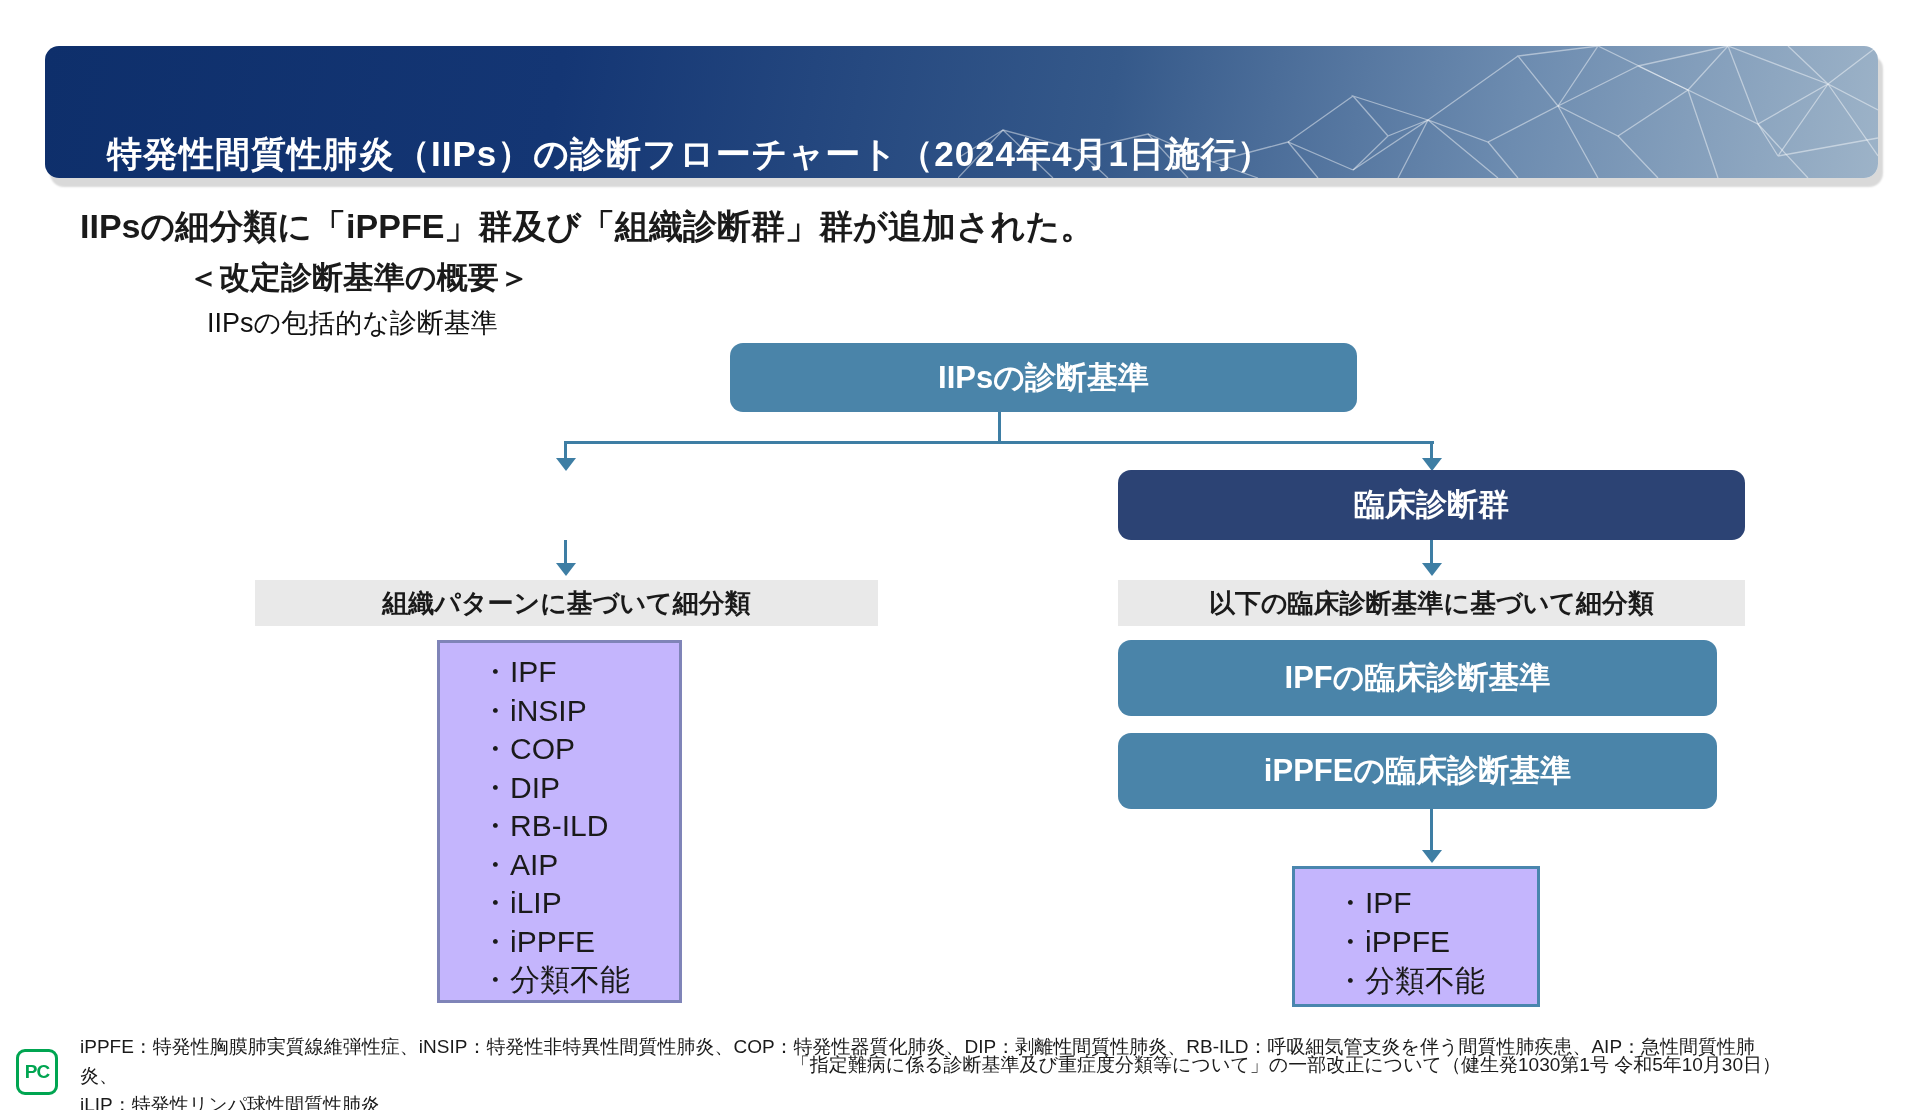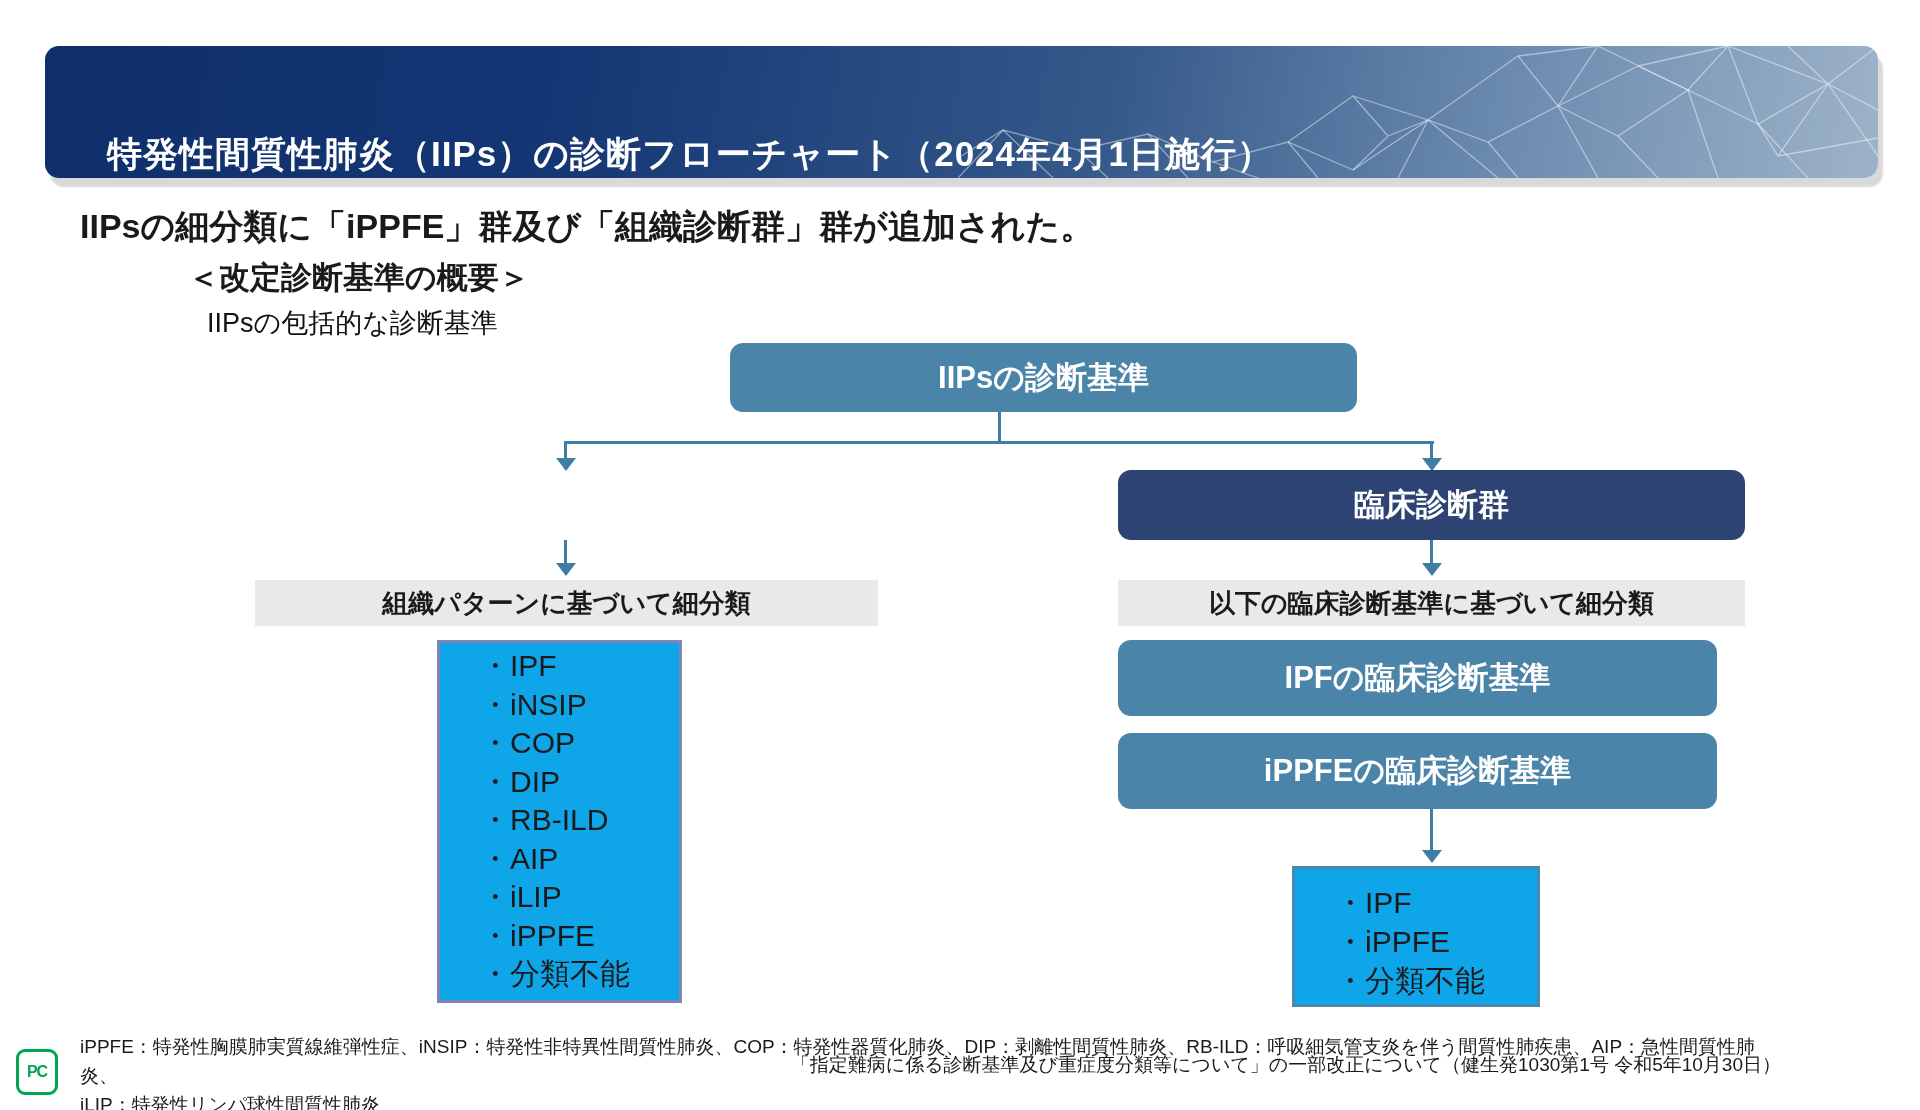--- a/index.html
+++ b/index.html
@@ -26,35 +26,35 @@
   .purple-box{left:255px;top:470px;width:623px;height:70px;background:#8689bd;font-size:31px;}
   .navy-box{left:1118px;top:470px;width:627px;height:70px;background:#2c4374;font-size:31px;text-align:center;}
   .teal-sub{left:1118px;width:599px;height:76px;background:#4a84a9;font-size:31px;}
   .teal-sub.one{top:640px;}
   .teal-sub.two{top:733px;}
   .graybar{position:absolute;top:580px;height:46px;background:#e9e9e9;display:flex;
            align-items:center;justify-content:center;font-size:26px;font-weight:bold;color:#1a1a1a;}
   .graybar.left{left:255px;width:623px;}
   .graybar.right{left:1118px;width:627px;}
   
-  .list-box{position:absolute;background:#0ea5e9;box-sizing:border-box;padding:4px 6px 0 40px;}
+  .list-box{position:absolute;background:#c4b5fd;box-sizing:border-box;padding:10px 6px 0 40px;}
   .left-list{left:437px;top:640px;width:245px;height:363px;border:3px solid #7f84b8;}
   .right-list{left:1292px;top:866px;width:248px;height:141px;border:3px solid #4a86ae;padding-top:14px;}
   .list-item{font-size:30px;line-height:38.5px;color:#1a1a1a;white-space:nowrap;}
   .right-list .list-item{line-height:39px;}
   
   .line{position:absolute;background:#3e7ea4;}
   .arrow-down{position:absolute;width:0;height:0;border-left:10px solid transparent;
               border-right:10px solid transparent;border-top:13px solid #3e7ea4;}
   
   .footnote{position:absolute;left:80px;top:1032px;font-size:19px;line-height:29px;color:#1a1a1a;width:1700px;}
   .citation{position:absolute;right:139px;top:1052px;font-size:19px;color:#1a1a1a;}
   .logo{position:absolute;left:16px;top:1049px;width:36px;height:40px;border:3px solid #00a551;
         border-radius:9px;display:flex;align-items:center;justify-content:center;
-        color:#00a551;font-weight:bold;font-size:16px;letter-spacing:-1px;}
+        color:#00a551;font-weight:bold;font-size:19px;letter-spacing:-1px;}
 </style>
 </head>
 <body>
 
 <div class="slide">
 
   <div class="header">
     <svg class="mesh" width="920" height="132" viewBox="0 0 920 132" fill="none" stroke="#ffffff" stroke-opacity="0.45" stroke-width="1.3">
       <path d="M0,112 L45,84 L120,104 L190,88 L255,116 L330,96 L395,124"></path>
       <path d="M45,84 L0,132 M45,84 L95,132 M120,104 L150,132 M190,88 L230,132 M255,116 L300,132 M330,96 L360,132"></path>

